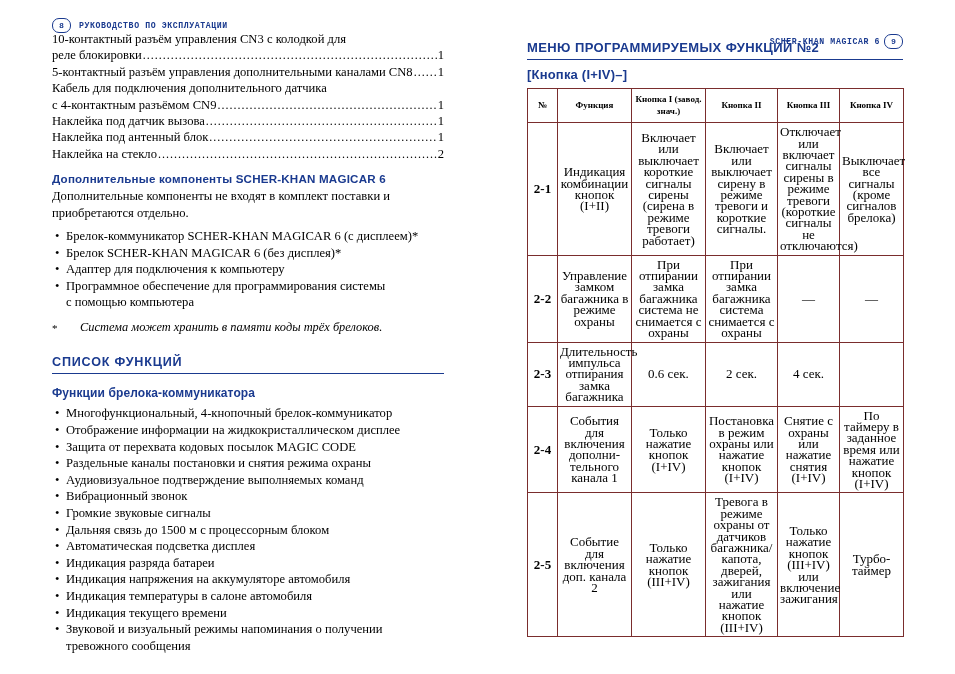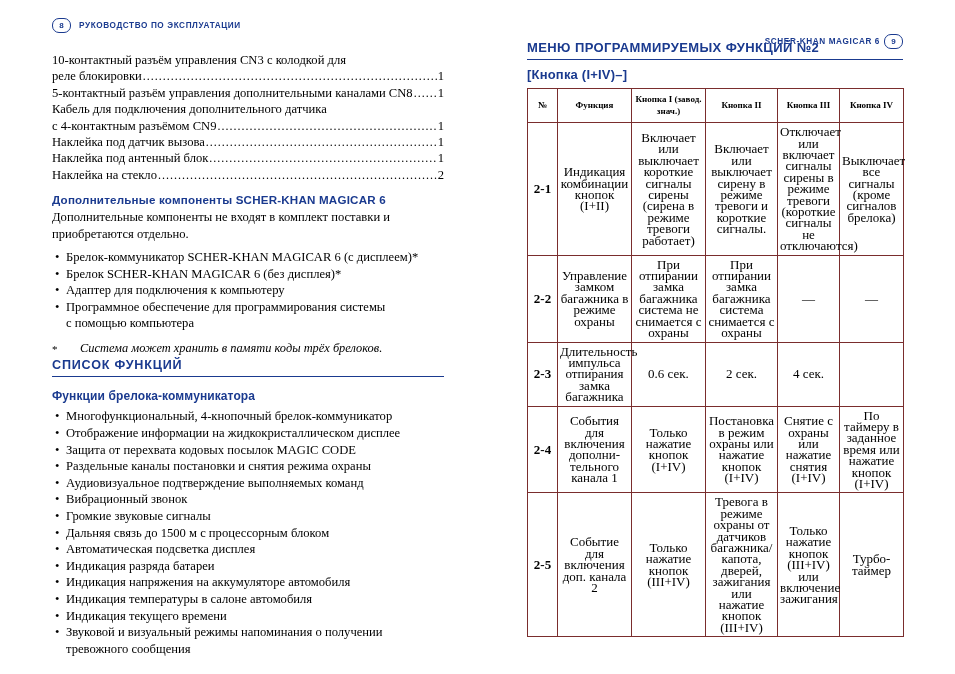--- a/index.html
+++ b/index.html
@@ -53,32 +53,32 @@
     color: #1a3a8f;
     font-family: "Liberation Sans", sans-serif;
     font-size: 8px;
     font-weight: bold;
     display: flex;
     align-items: center;
     justify-content: center;
     letter-spacing: 0;
   }
   .hdr-title {
-    font-family: Liberation Sans, sans-serif;
+    font-family: Liberation Mono, monospace;
     font-size: 8.2px;
     font-weight: bold;
     color: #1a3a8f;
     letter-spacing: 0.6px;
   }
 
   
   .col-left {
     position: absolute;
     left: 52px;
-    top: 52px;
+    top: 31px;
     width: 392px;
   }
   .toc-line {
     font-size: 12.6px;
     line-height: 16.4px;
     white-space: nowrap;
     overflow: hidden;
   }
   .toc-row {
     display: flex;
@@ -135,21 +135,21 @@
   }
   .note-star {
     position: absolute;
     left: 0px;
     top: 1px;
     font-style: normal;
     font-size: 11px;
   }
 
   .section-title-wrap {
-    margin-top: 2px;
+    margin-top: 20px;
   }
   .section-title {
     color: #1a3a8f;
     font-family: "Liberation Sans", sans-serif;
     font-weight: bold;
     font-size: 12.6px;
     letter-spacing: 0.8px;
   }
   .rule {
     border-bottom: 1.2px solid #1a3a8f;

